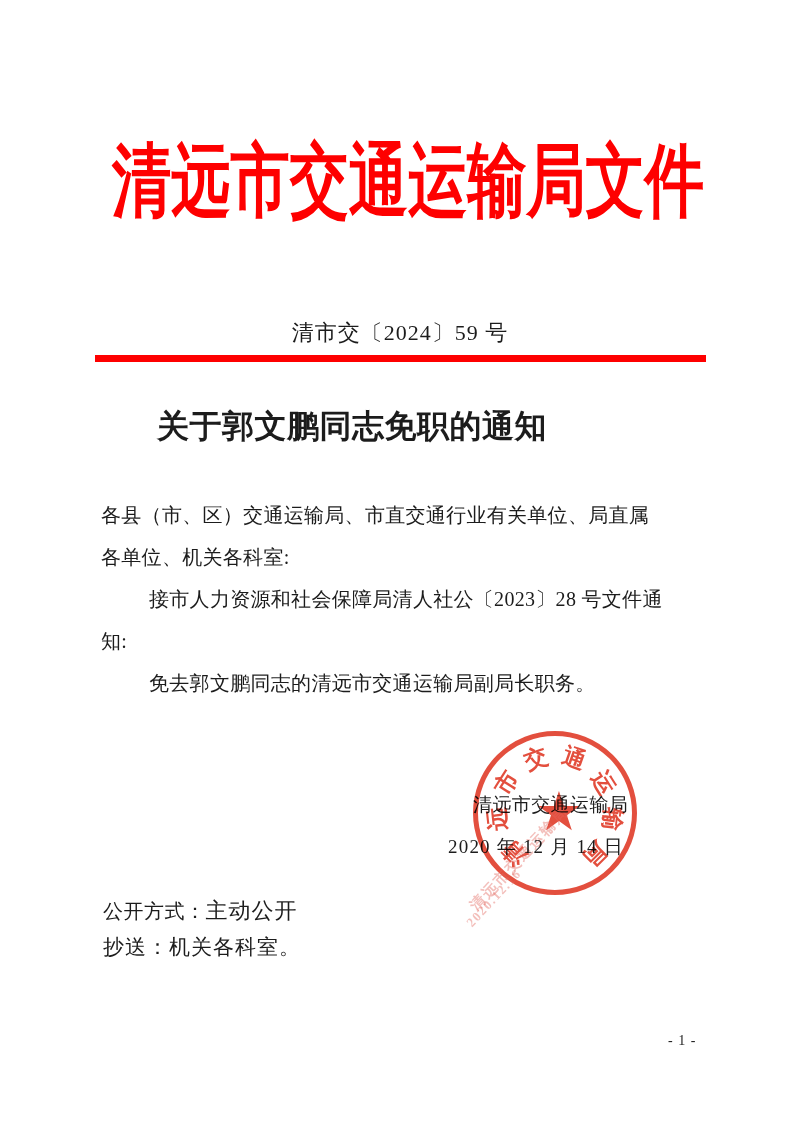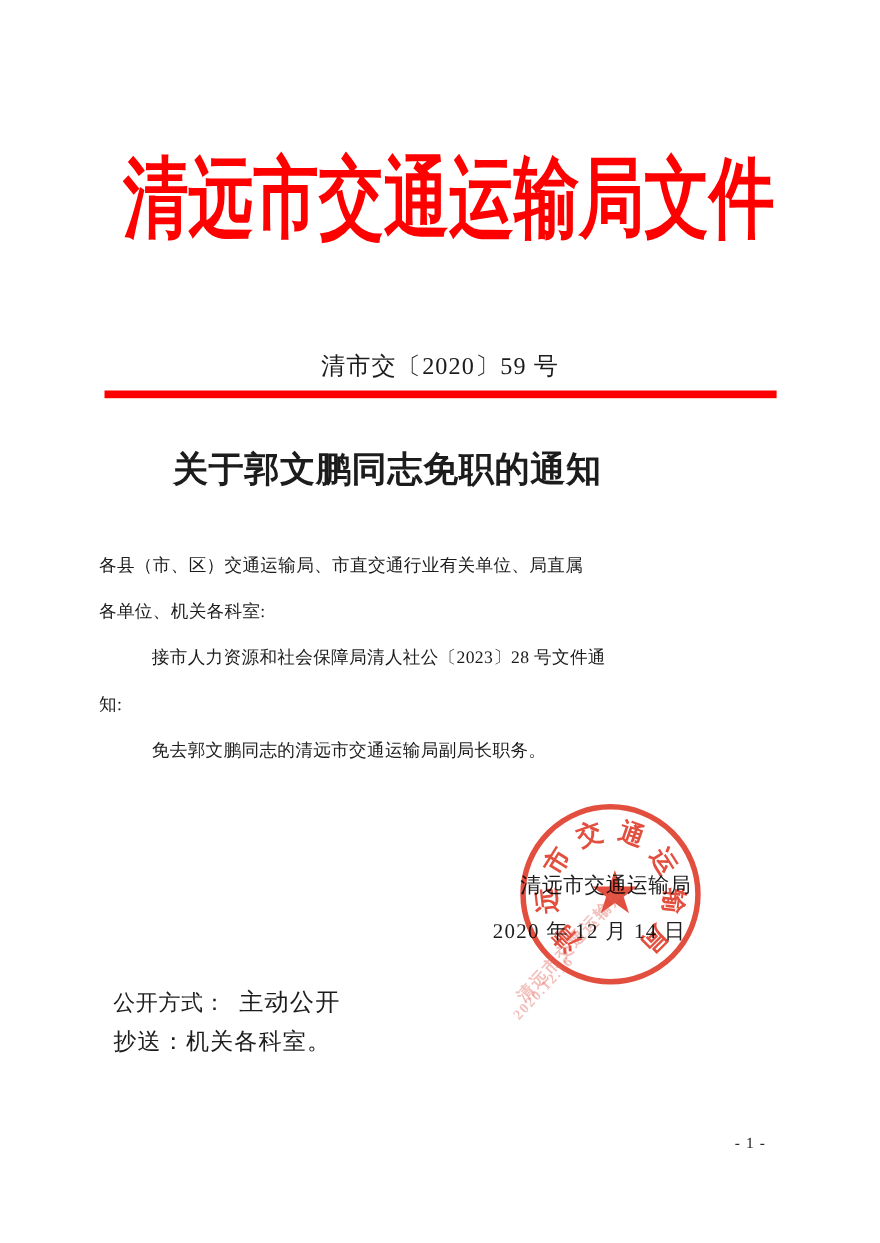--- a/index.html
+++ b/index.html
@@ -33,22 +33,22 @@
     position:absolute;top:355px;left:95px;width:611px;height:7px;
     background:var(--red);
   }
 
   .notice-title{
     position:absolute;top:406px;left:0;width:704px;text-align:center;
     font-size:32px;line-height:40px;font-weight:bold;letter-spacing:0.5px;
   }
 
   .body-text{
-    position:absolute;top:494px;left:90px;width:616px;
-    font-size:16px;line-height:42px;letter-spacing:0.3px;
+    position:absolute;top:494px;left:101px;width:616px;
+    font-size:20px;line-height:42px;letter-spacing:0.3px;
   }
   .body-line{white-space:nowrap;}
   .body-line.indent{text-indent:48px;}
 
   .sig-org{
     position:absolute;top:792px;left:473px;white-space:nowrap;
     font-size:19px;letter-spacing:0.4px;
   }
   .sig-date{
     position:absolute;top:834px;left:448px;white-space:nowrap;
@@ -80,39 +80,39 @@
   .seal-wm.wm1{left:0px;top:168px;font-size:15px;letter-spacing:2px;transform:rotate(-47deg);}
   .seal-wm.wm2{left:-4px;top:186px;font-size:13px;letter-spacing:1.5px;transform:rotate(-47deg);}
 
   .footer-publicity{
     position:absolute;top:896px;left:103px;white-space:nowrap;font-size:22px;
   }
   .pub-label{
     font-family:"Liberation Sans","DejaVu Sans",sans-serif;
     font-weight:normal;font-size:20px;letter-spacing:0.5px;
   }
-  .pub-value{font-size:22px;margin-left:12px;letter-spacing:1px;}
+  .pub-value{font-size:22px;margin-left:0;letter-spacing:1px;}
 
   .footer-cc{
     position:absolute;top:933px;left:103px;white-space:nowrap;
     font-size:21px;letter-spacing:1px;
   }
 
   .page-number{
     position:absolute;top:1033px;left:668px;font-size:14px;letter-spacing:1px;
   }
 </style>
 </head>
 <body>
 
 <div class="page">
 
   <div class="doc-title">清远市交通运输局文件</div>
 
-  <div class="doc-number">清市交〔2020〕59 号</div>
+  <div class="doc-number">清市交〔2024〕59 号</div>
 
   <div class="red-rule"></div>
 
   <div class="notice-title">关于郭文鹏同志免职的通知</div>
 
   <div class="body-text">
       <div class="body-line">各县（市、区）交通运输局、市直交通行业有关单位、局直属</div>
       <div class="body-line">各单位、机关各科室:</div>
       <div class="body-line indent">接市人力资源和社会保障局清人社公〔2023〕28 号文件通</div>
       <div class="body-line">知:</div>

